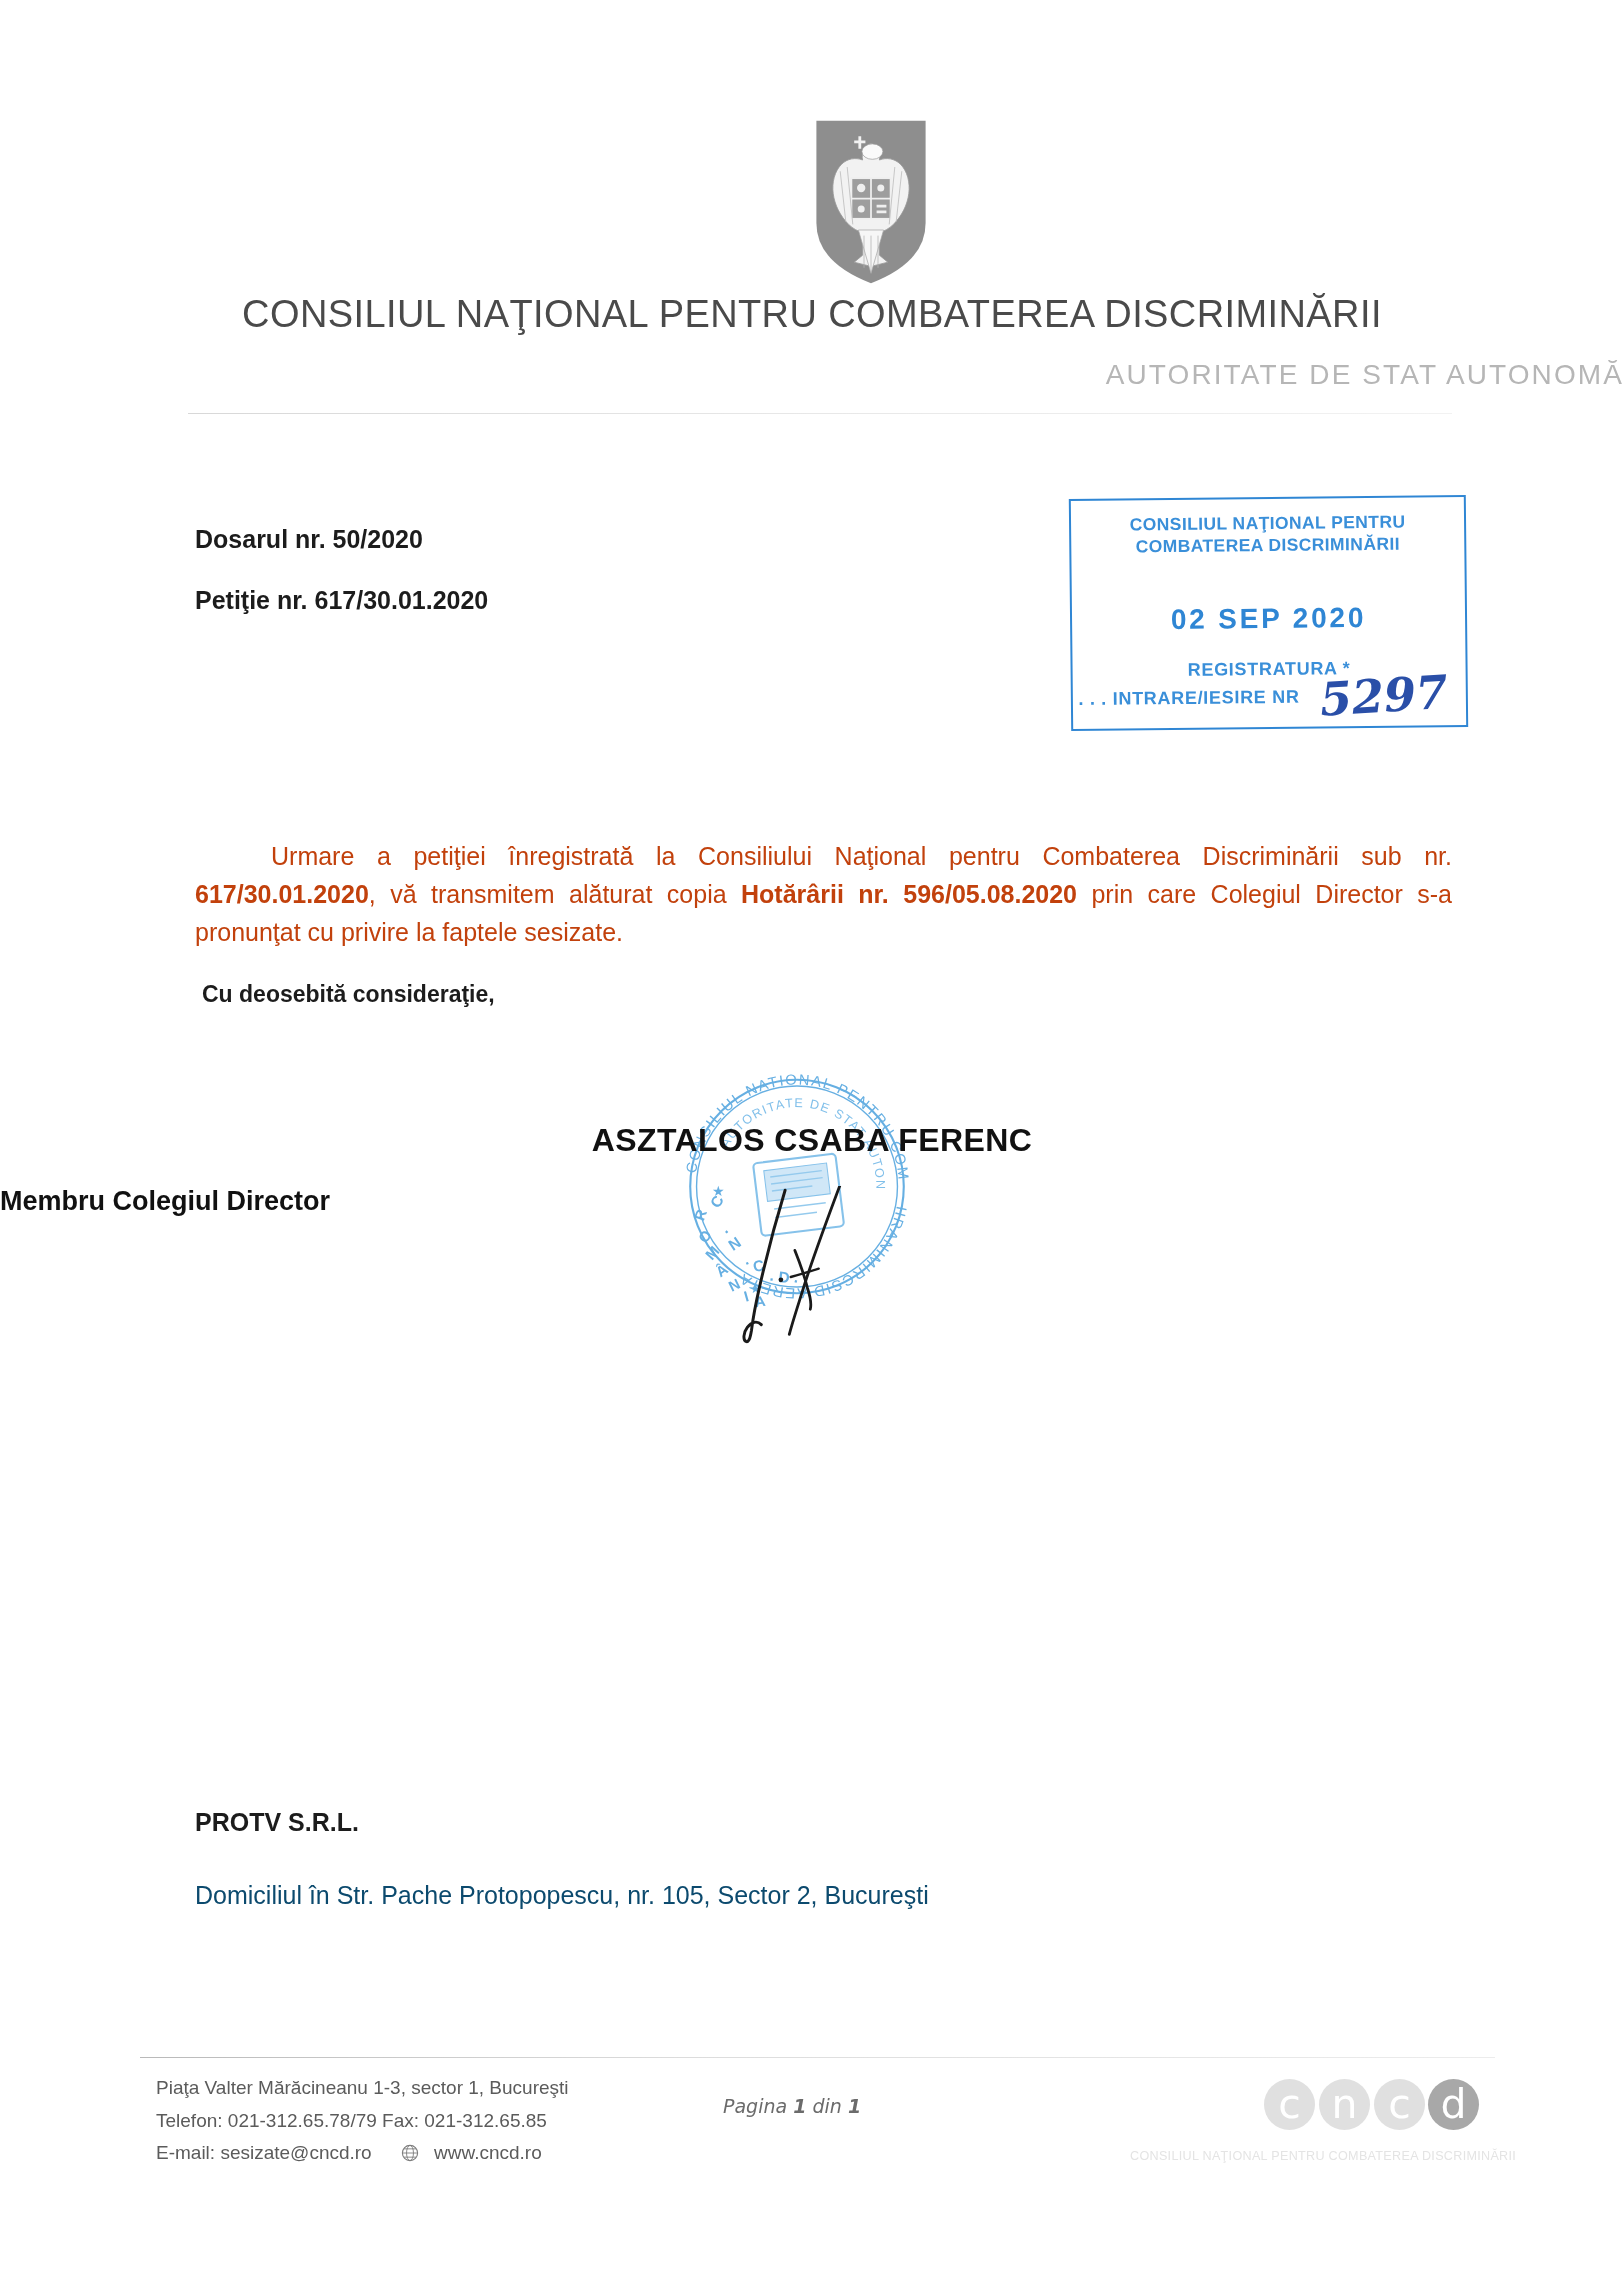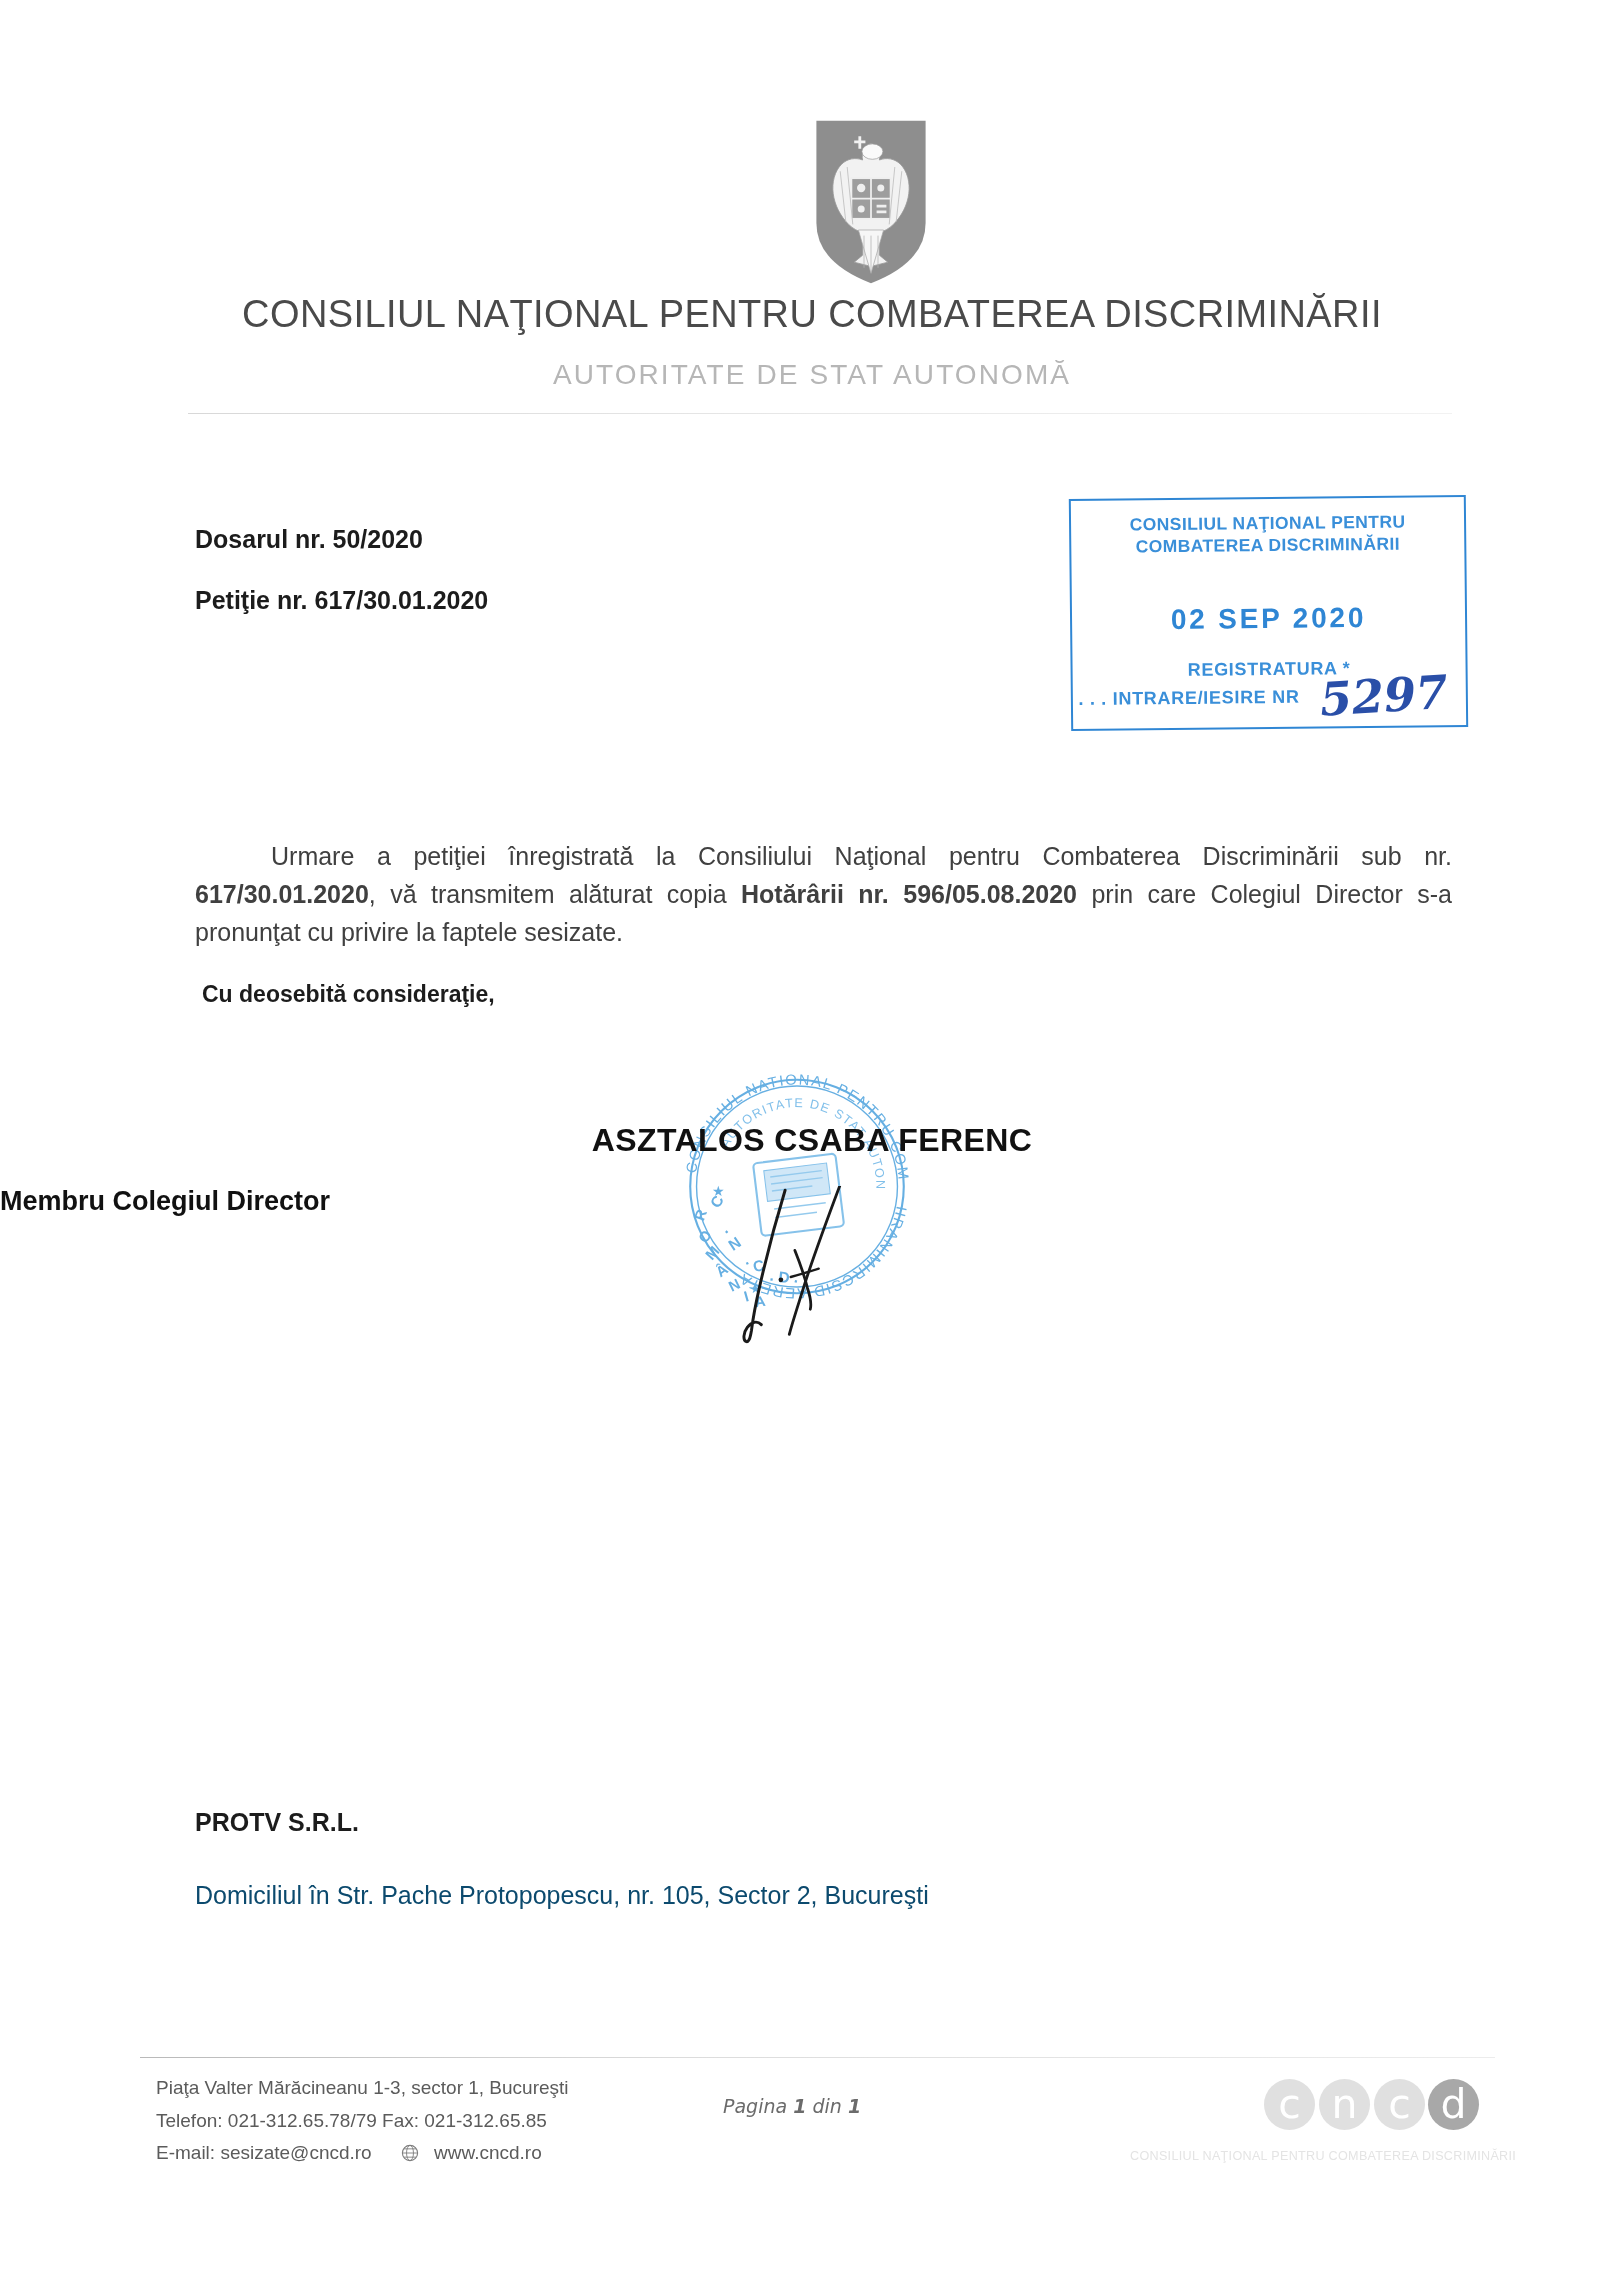--- a/index.html
+++ b/index.html
@@ -36,21 +36,21 @@
     letter-spacing: 0.4px;
     color: #4a4a4a;
     font-weight: 400;
     white-space: nowrap;
   }
   .doc-subtitle {
     position: absolute;
     left: 0;
     top: 359px;
     width: 1624px;
-    text-align: center;
+    text-align: right;
     font-size: 28px;
     letter-spacing: 2.1px;
     color: #b6b6b6;
     font-weight: 300;
     white-space: nowrap;
   }
   .header-rule {
     position: absolute;
     left: 188px;
     top: 413px;
@@ -136,21 +136,21 @@
   }
 
   
   .body-paragraph {
     position: absolute;
     left: 195px;
     top: 837px;
     width: 1257px;
     font-size: 25px;
     line-height: 1.52;
-    color: #404040;
+    color: #c2410c;
     text-align: justify;
     text-indent: 76px;
   }
   .body-paragraph b { font-weight: bold; }
 
   .closing {
     position: absolute;
     left: 202px;
     top: 981px;
     font-size: 23px;

